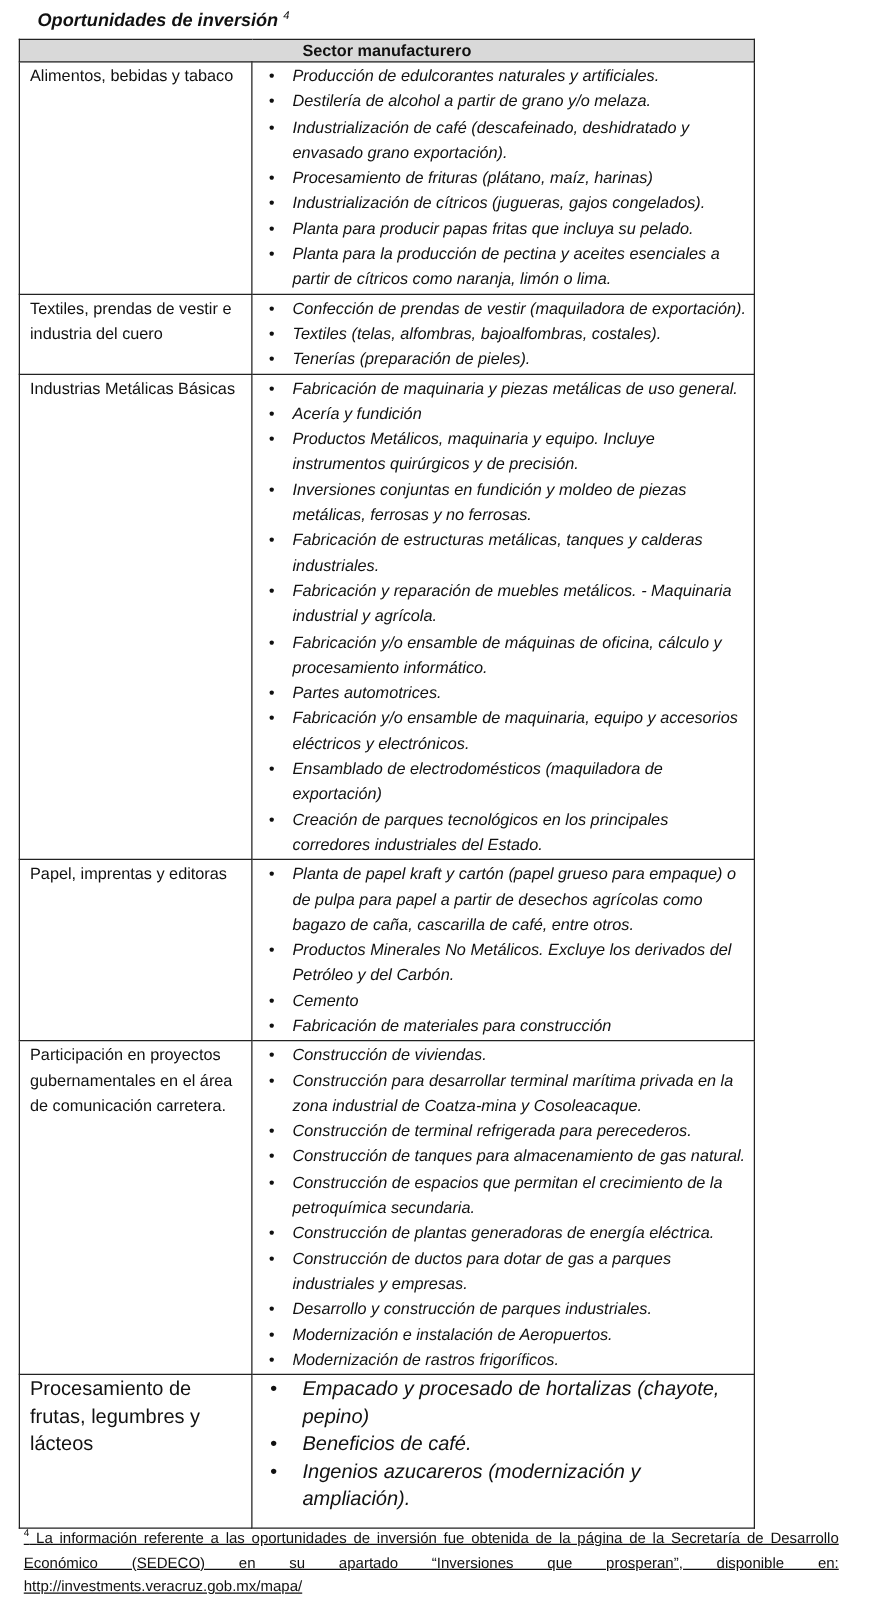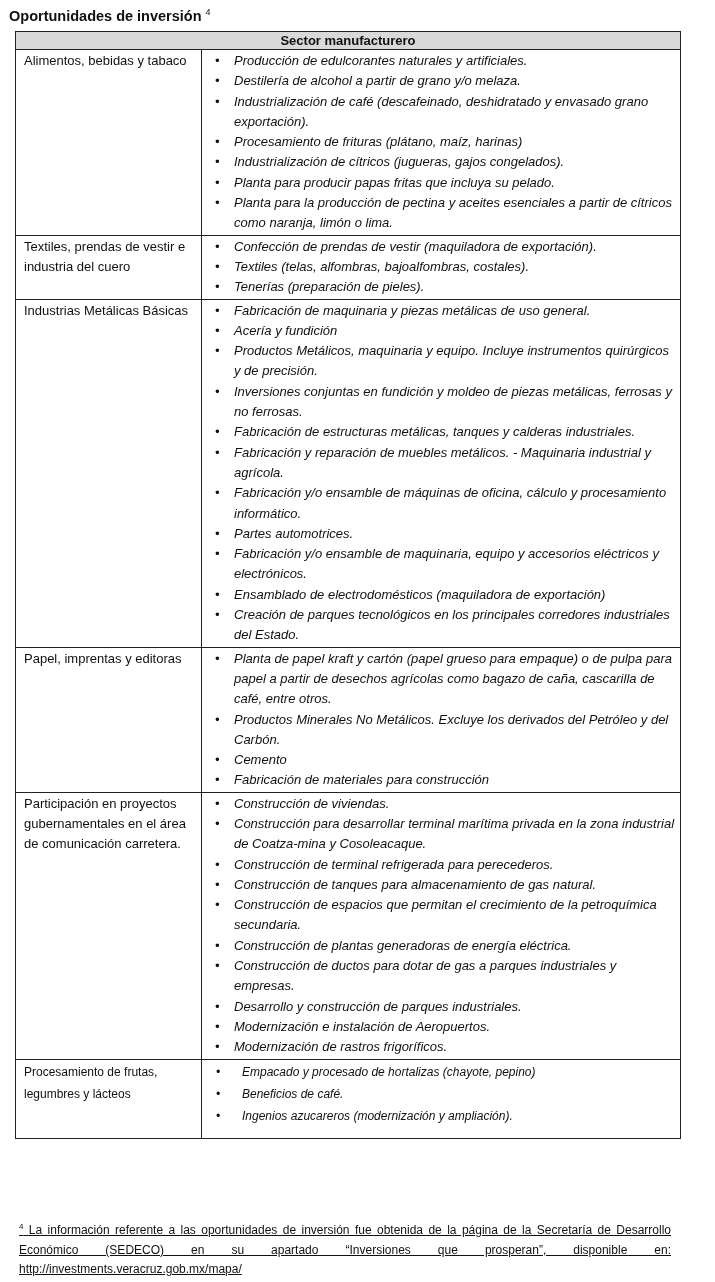--- a/index.html
+++ b/index.html
@@ -1,26 +1,26 @@
 <!DOCTYPE html>
 <html><head>
 <meta charset="utf-8">
 <style>
 body{margin:0;background:#fff;width:715px;height:1282px;font-family:"Liberation Sans",sans-serif;color:#111;}
 .page{position:relative;width:715px;height:1282px;}
-.title{position:absolute;left:9px;top:7px;font-size:14.5px;font-weight:bold;}
+.title{position:absolute;left:30px;top:7px;font-size:14.5px;font-weight:bold;font-style:italic;}
 .title sup{font-size:9px;font-weight:normal;}
-table{position:absolute;left:15px;top:31px;width:666px;border-collapse:collapse;font-size:13px;}
+table{position:absolute;left:15px;top:31px;width:589px;border-collapse:collapse;font-size:13px;}
 td{border:1px solid #222;vertical-align:top;padding:1px 4px 1px 8px;line-height:20.3px;}
 td.hdr{background:#d9d9d9;text-align:center;font-weight:bold;padding:0;line-height:17px;}
 td.cat{width:173px;}
 ul{margin:0;padding:0 0 0 24px;list-style:none;font-style:italic;}
 li{position:relative;}
 li::before{content:"\2022";position:absolute;left:-19px;}
-.big td{font-size:12px;line-height:22px;}
+.big td{font-size:16px;line-height:22px;}
 .big td.hdr{line-height:21px;font-size:14.5px;}
 .big ul{padding-left:32px;}
 .big li::before{left:-26px;}
 .foot{position:absolute;left:19px;top:1217px;width:652px;font-size:12px;line-height:19.5px;text-align:justify;text-decoration:underline;}
 .foot sup{font-size:8px;}
 </style>
 </head>
 <body>
 
 <div class="page">

